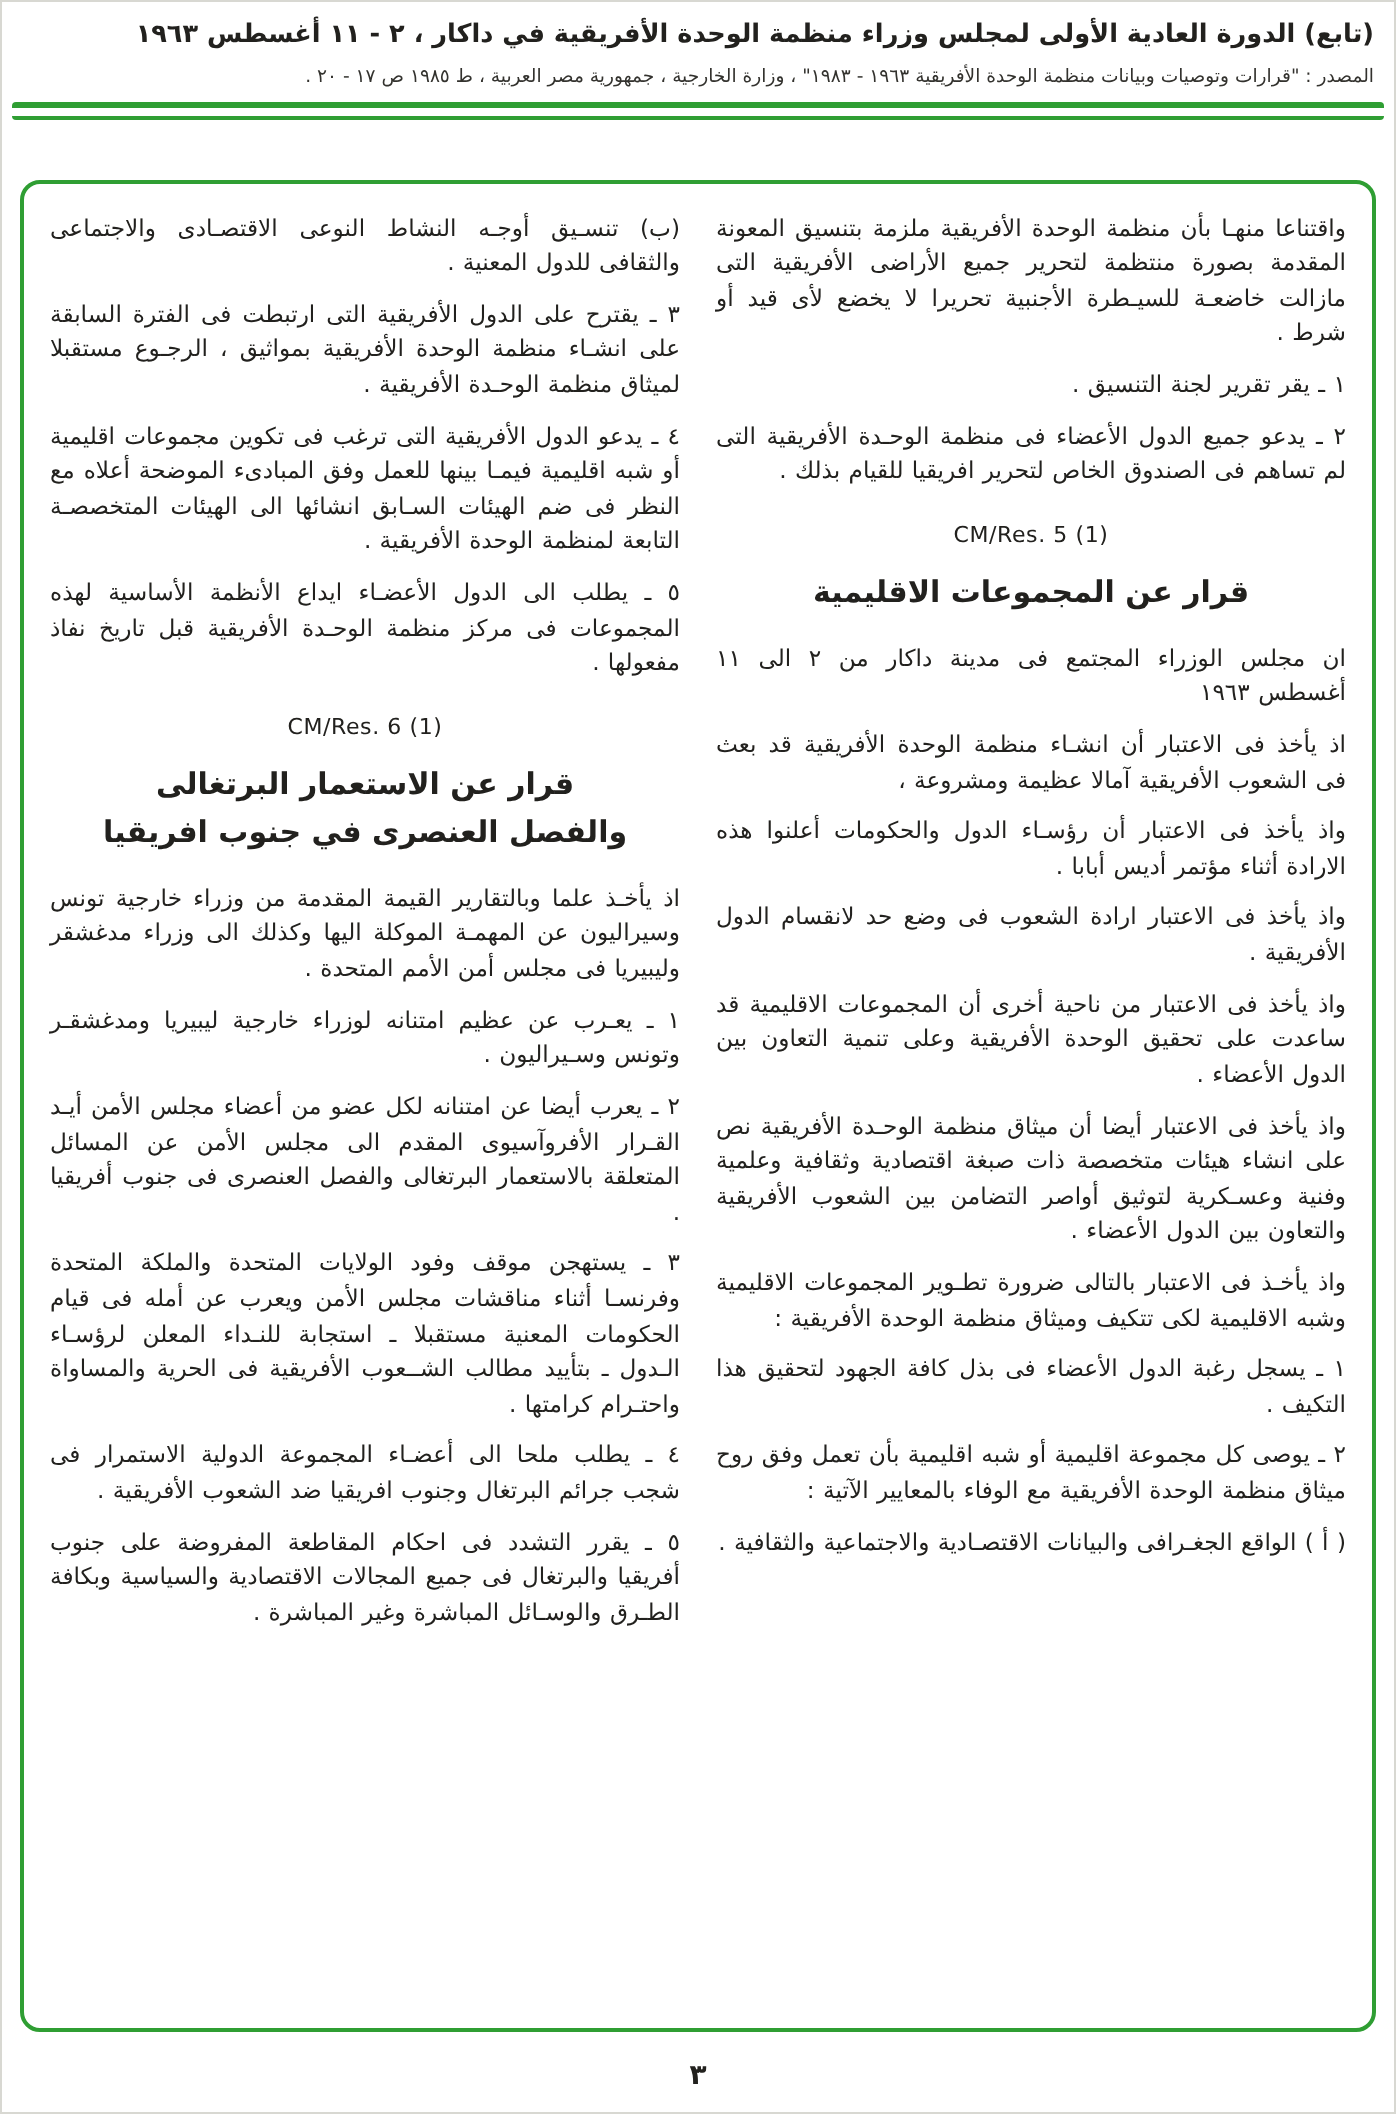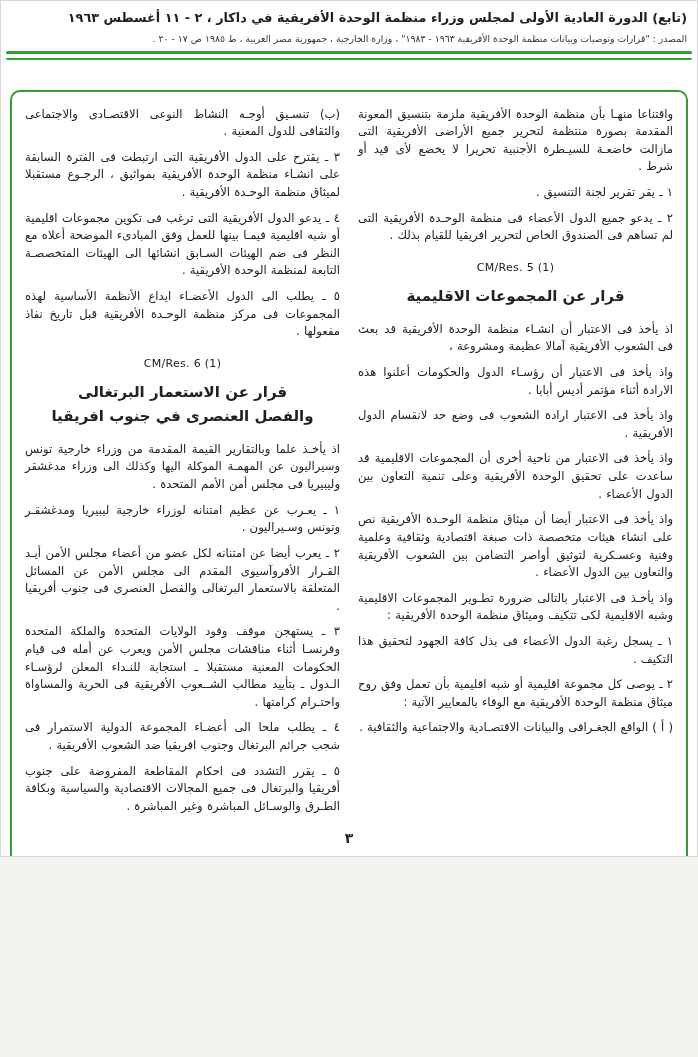--- a/index.html
+++ b/index.html
@@ -4,21 +4,21 @@
 <style>
   * { box-sizing: border-box; margin: 0; padding: 0; }
   html, body { background: #f2f2ee; }
   body {
     width: 698px; height: 1057px;
     font-family: "DejaVu Sans", sans-serif;
     color: #22211e;
   }
   .page {
     position: relative;
-    width: 698px; height: 857px;
+    width: 698px; height: 1057px;
     background: #ffffff;
     overflow: hidden;
     direction: rtl;
     border: 1px solid #d8d8d2;
   }
   .hdr { padding: 8px 10px 0 10px; text-align: right; }
   .hdr-title {
     font-weight: bold;
     font-size: 12.8px;
     line-height: 1.45;
@@ -89,20 +89,21 @@
   <div class="rule"></div>
 
   <main class="content-box">
 
     <section class="col">
       <p class="para">واقتناعا منهـا بأن منظمة الوحدة الأفريقية ملزمة بتنسيق المعونة المقدمة بصورة منتظمة لتحرير جميع الأراضى الأفريقية التى مازالت خاضعـة للسيـطرة الأجنبية تحريرا لا يخضع لأى قيد أو شرط .</p>
       <p class="para">١ ـ يقر تقرير لجنة التنسيق .</p>
       <p class="para">٢ ـ يدعو جميع الدول الأعضاء فى منظمة الوحـدة الأفريقية التى لم تساهم فى الصندوق الخاص لتحرير افريقيا للقيام بذلك .</p>
       <p class="rescode">CM/Res. 5 (1)</p>
       <h2 class="res-title">قرار عن المجموعات الاقليمية</h2>
+      <p class="para">ان مجلس الوزراء المجتمع فى مدينة داكار من ٢ الى ١١ أغسطس ١٩٦٣</p>
       <p class="para">اذ يأخذ فى الاعتبار أن انشـاء منظمة الوحدة الأفريقية قد بعث فى الشعوب الأفريقية آمالا عظيمة ومشروعة ،</p>
       <p class="para">واذ يأخذ فى الاعتبار أن رؤسـاء الدول والحكومات أعلنوا هذه الارادة أثناء مؤتمر أديس أبابا .</p>
       <p class="para">واذ يأخذ فى الاعتبار ارادة الشعوب فى وضع حد لانقسام الدول الأفريقية .</p>
       <p class="para">واذ يأخذ فى الاعتبار من ناحية أخرى أن المجموعات الاقليمية قد ساعدت على تحقيق الوحدة الأفريقية وعلى تنمية التعاون بين الدول الأعضاء .</p>
       <p class="para">واذ يأخذ فى الاعتبار أيضا أن ميثاق منظمة الوحـدة الأفريقية نص على انشاء هيئات متخصصة ذات صبغة اقتصادية وثقافية وعلمية وفنية وعسـكرية لتوثيق أواصر التضامن بين الشعوب الأفريقية والتعاون بين الدول الأعضاء .</p>
       <p class="para">واذ يأخـذ فى الاعتبار بالتالى ضرورة تطـوير المجموعات الاقليمية وشبه الاقليمية لكى تتكيف وميثاق منظمة الوحدة الأفريقية :</p>
       <p class="para">١ ـ يسجل رغبة الدول الأعضاء فى بذل كافة الجهود لتحقيق هذا التكيف .</p>
       <p class="para">٢ ـ يوصى كل مجموعة اقليمية أو شبه اقليمية بأن تعمل وفق روح ميثاق منظمة الوحدة الأفريقية مع الوفاء بالمعايير الآتية :</p>
       <p class="para">( أ ) الواقع الجغـرافى والبيانات الاقتصـادية والاجتماعية والثقافية .</p>
     </section>

